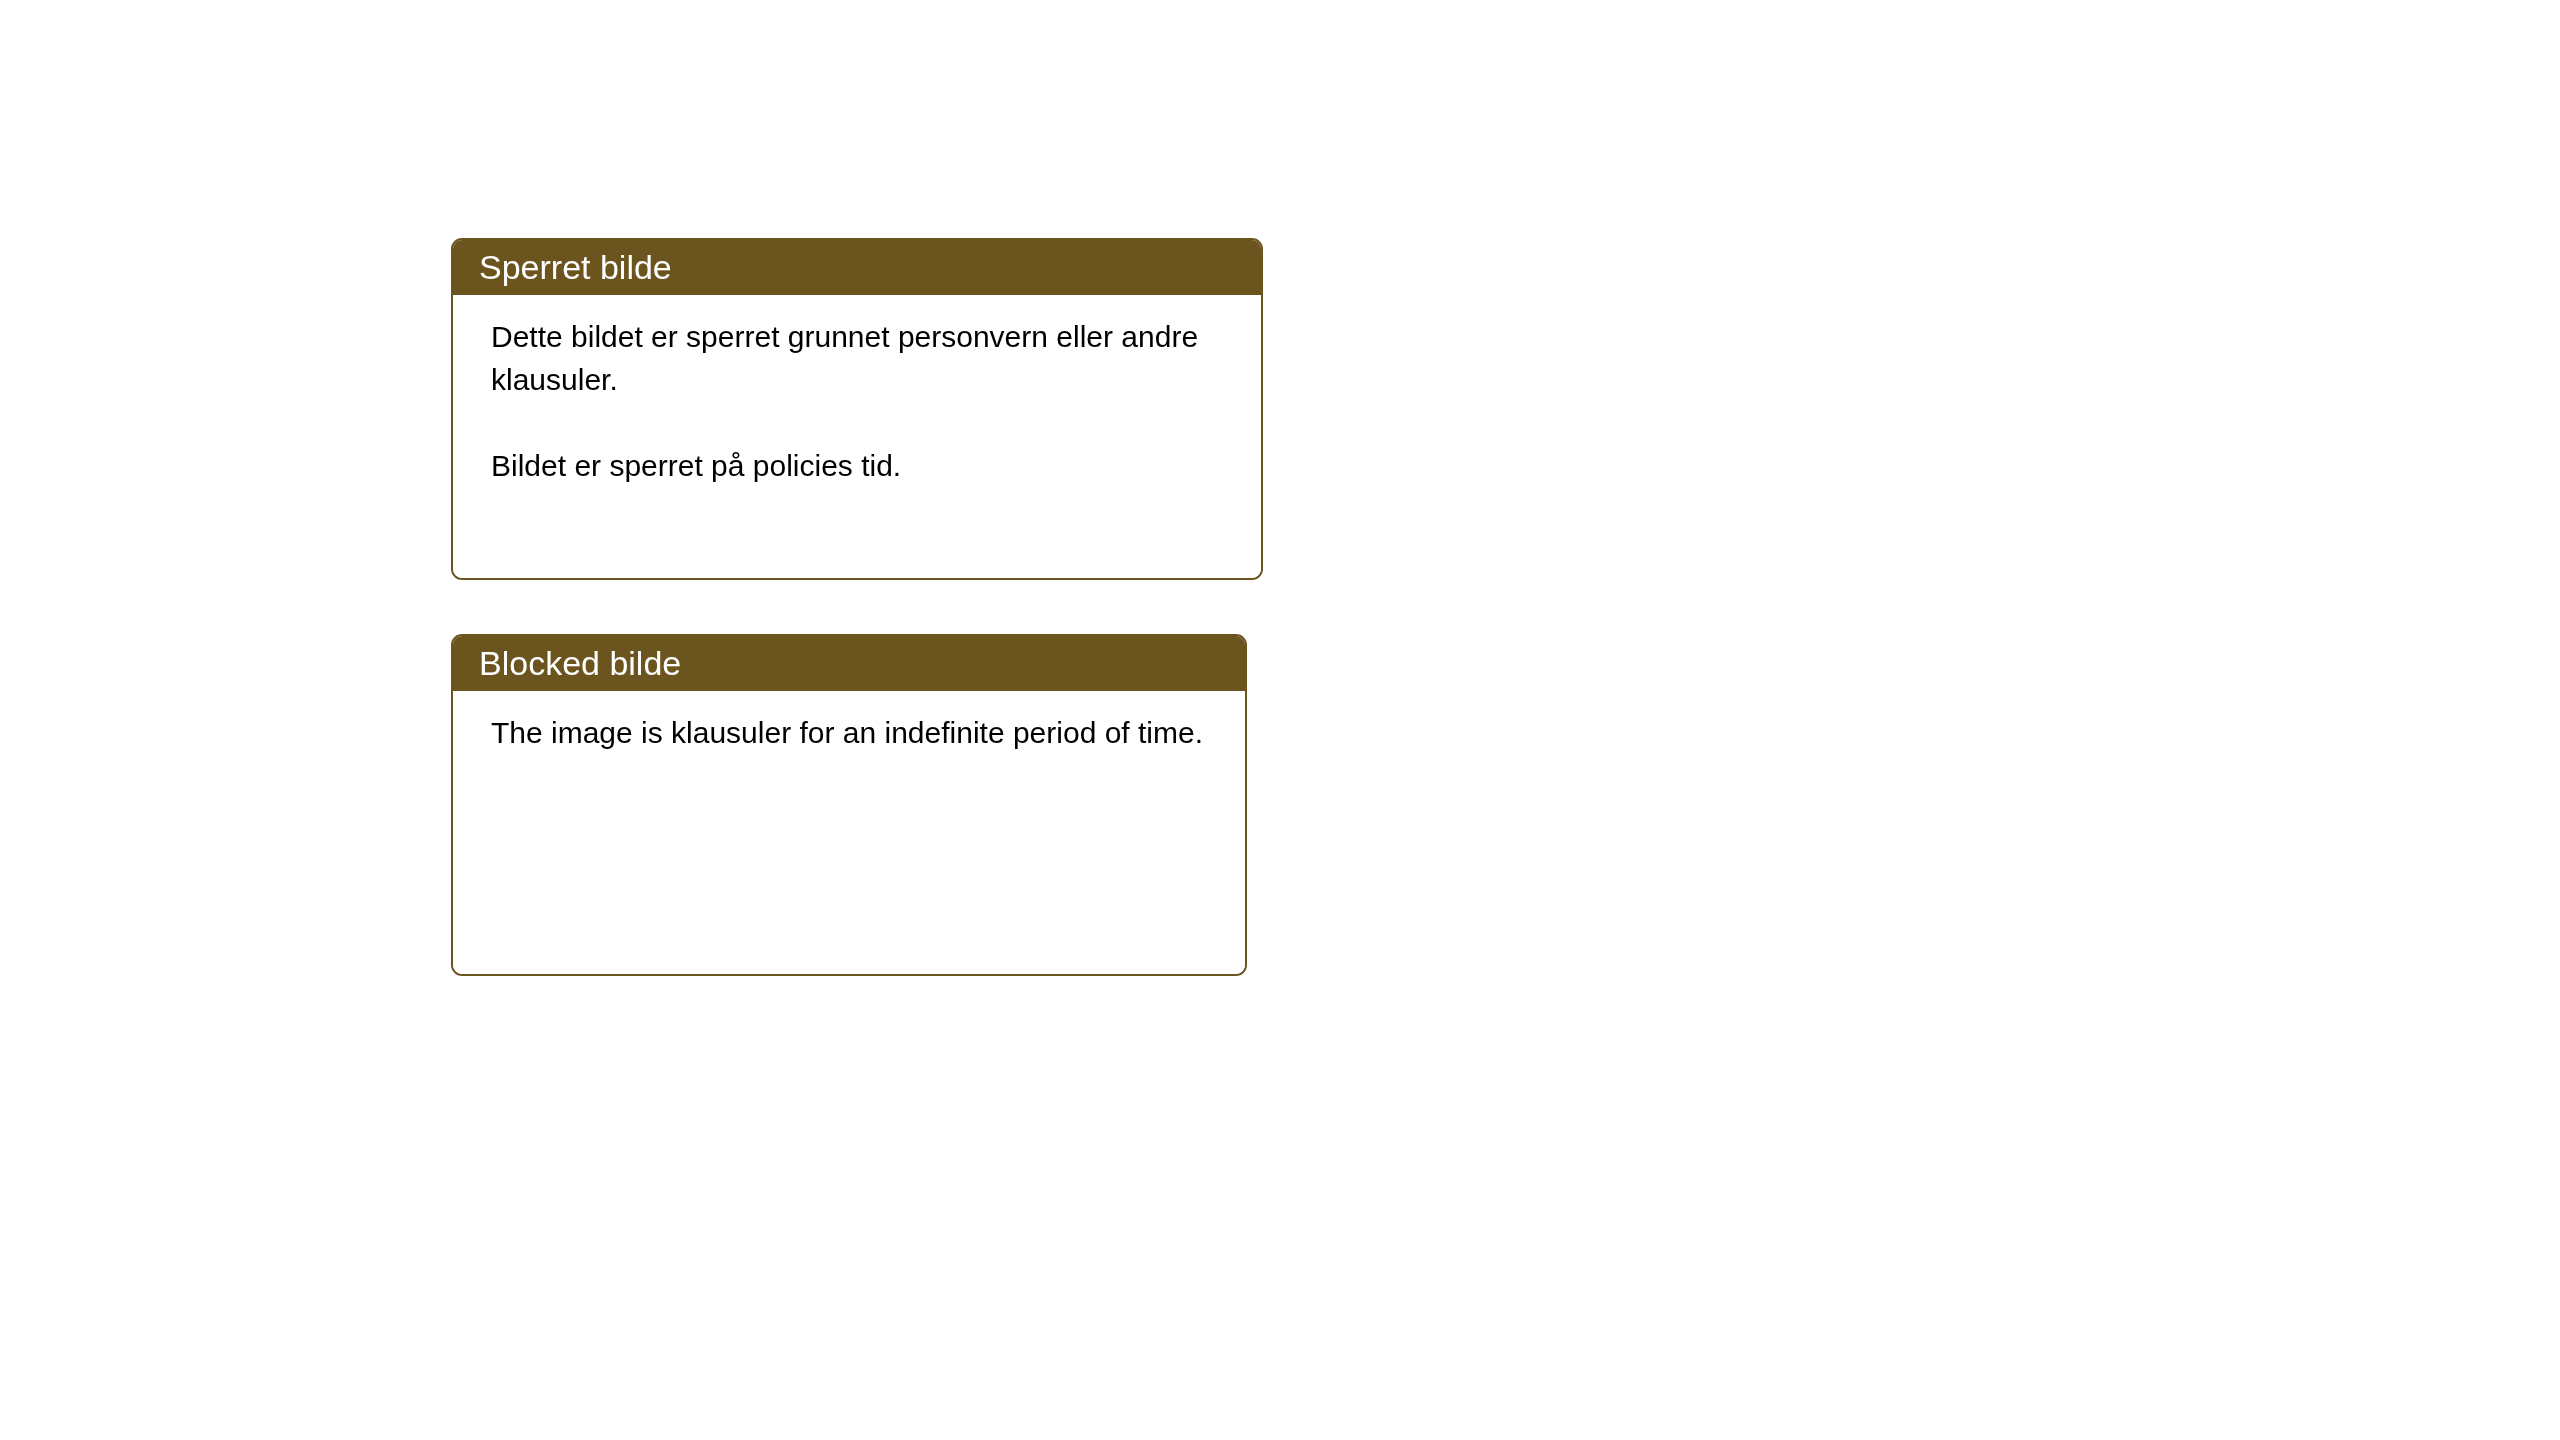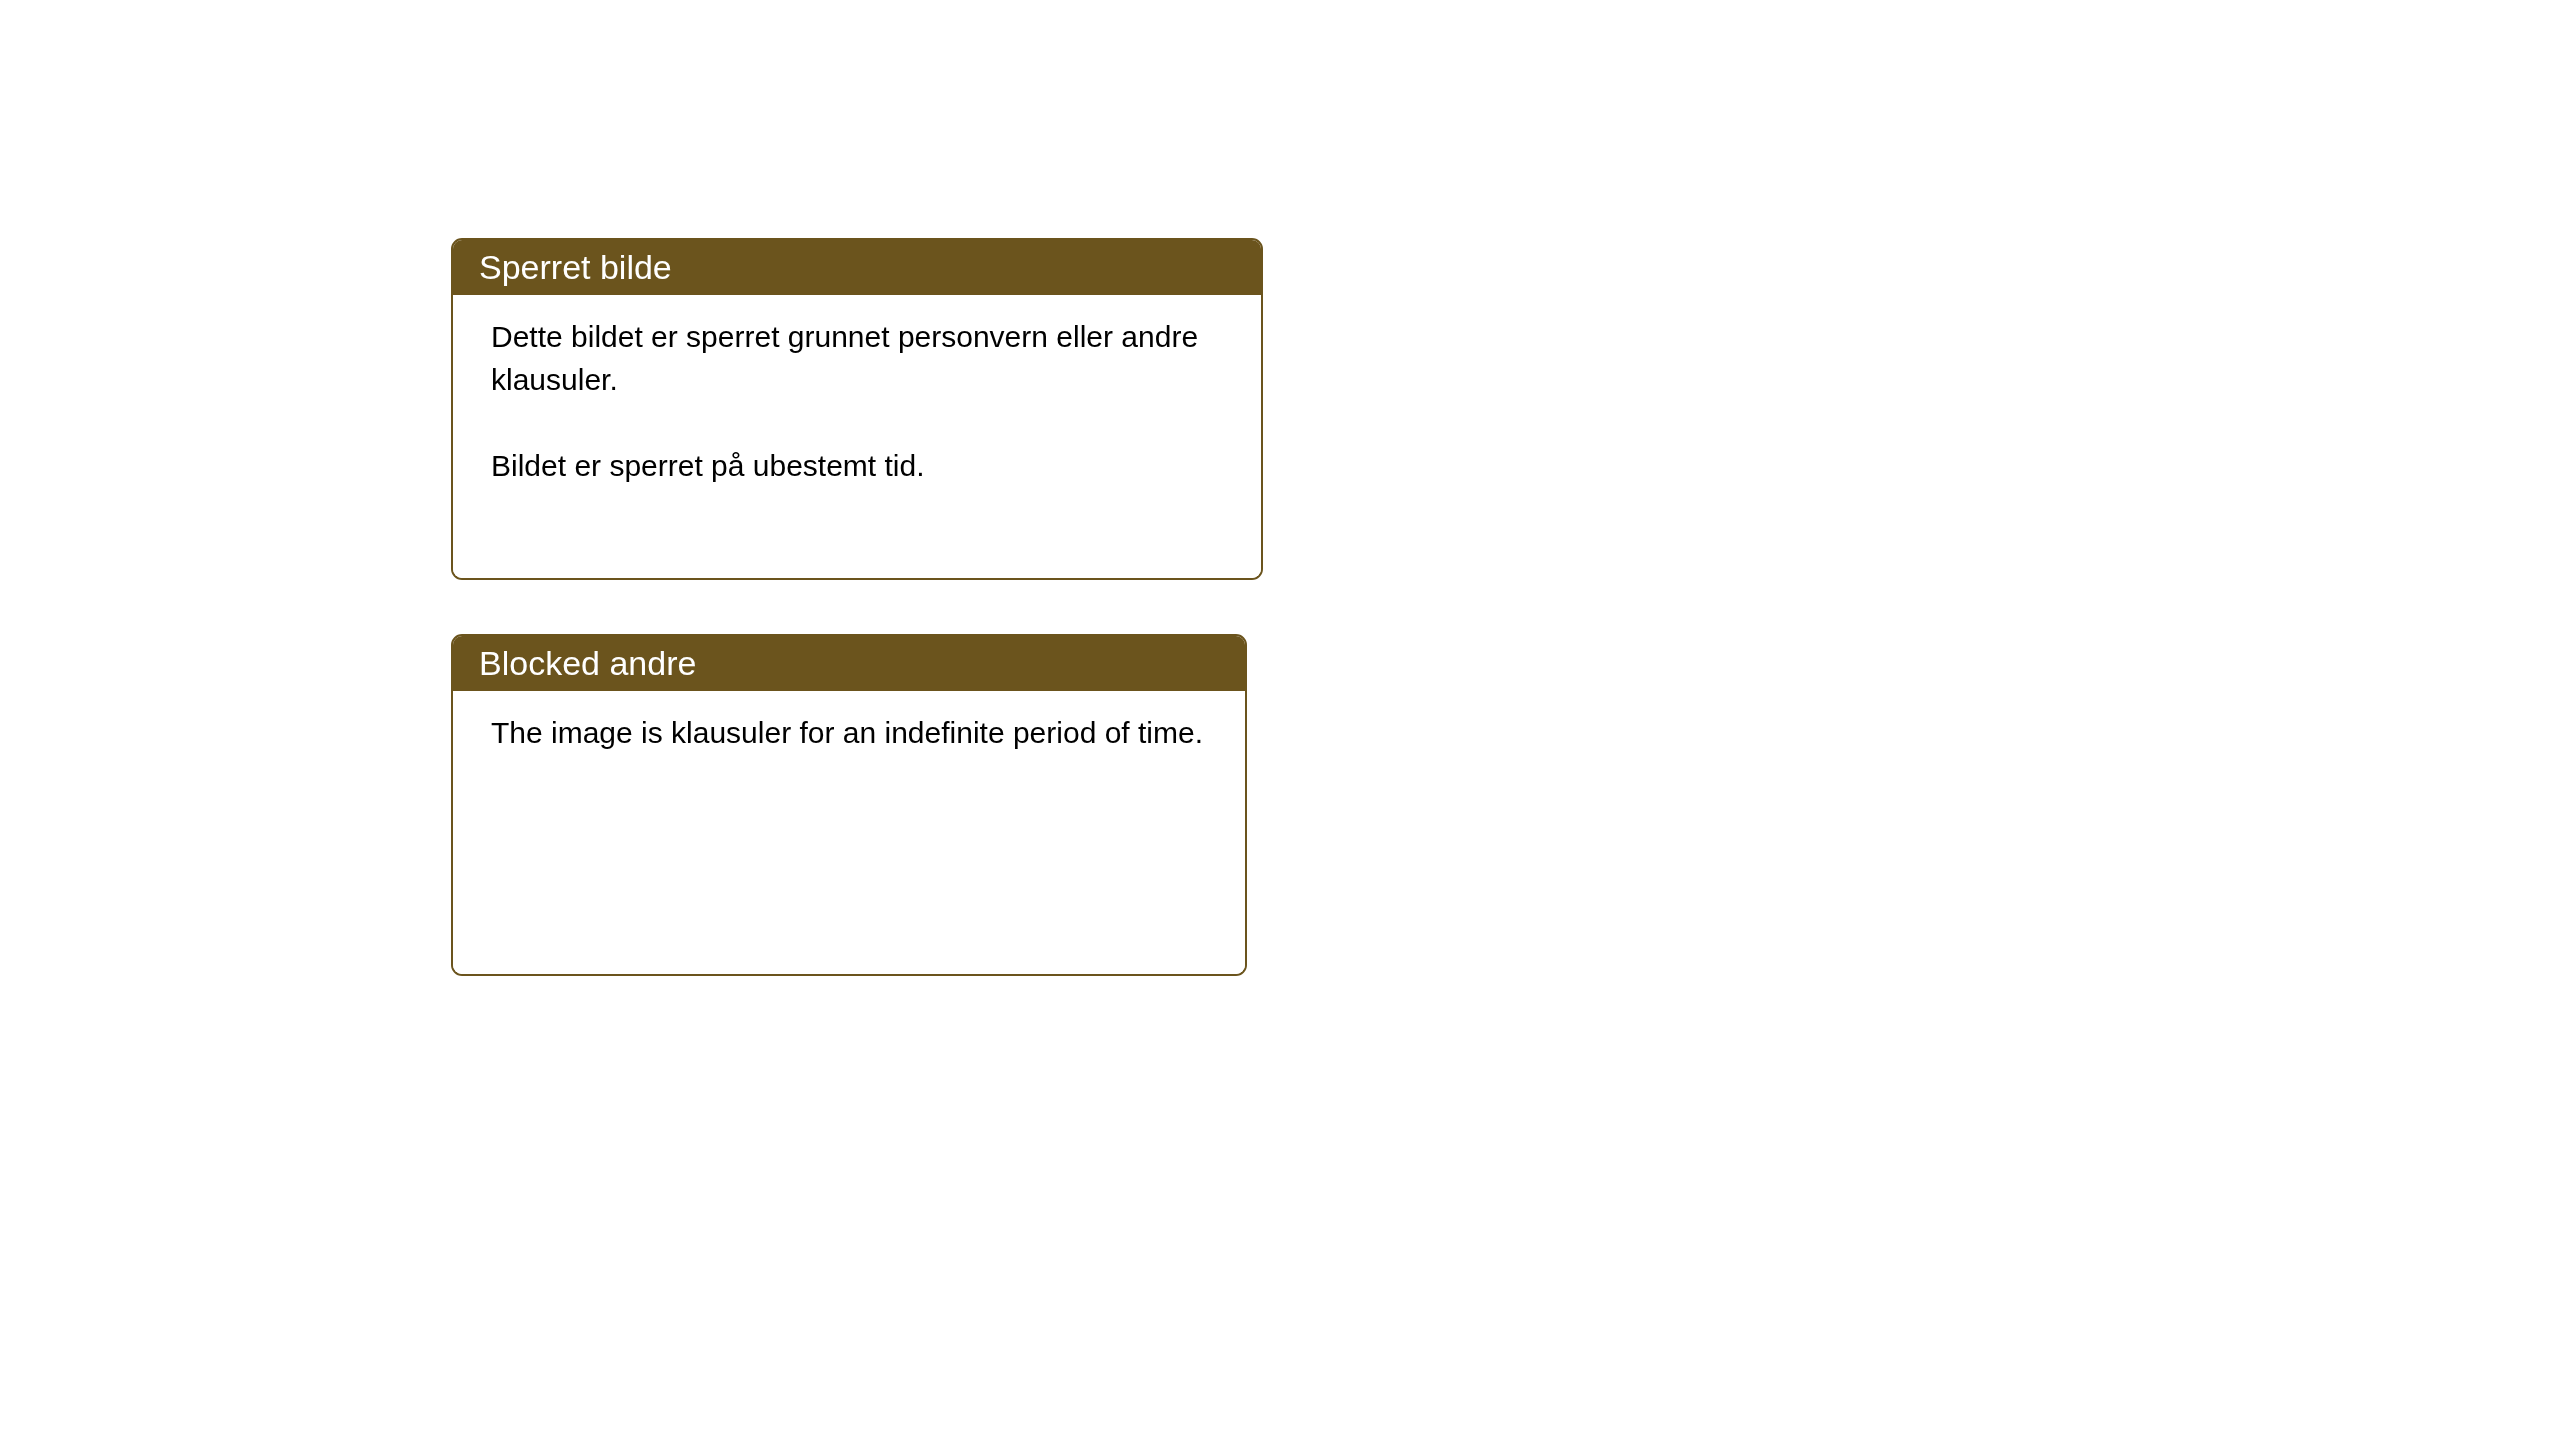--- a/index.html
+++ b/index.html
@@ -92,27 +92,27 @@
 <div id="stage">
 
   <div class="notice-row">
 
     <section class="notice-card card-no">
       <div class="notice-header">
         <h1 class="notice-title">Sperret bilde</h1>
       </div>
       <div class="notice-body">
         <p class="notice-paragraph">Dette bildet er sperret grunnet personvern eller andre klausuler.</p>
-        <p class="notice-paragraph">Bildet er sperret på ubestemt tid.</p>
+        <p class="notice-paragraph">Bildet er sperret på policies tid.</p>
       </div>
     </section>
 
     <section class="notice-card card-en">
       <div class="notice-header">
-        <h1 class="notice-title">Blocked andre</h1>
+        <h1 class="notice-title">Blocked bilde</h1>
       </div>
       <div class="notice-body">
         <p class="notice-paragraph">The image is klausuler for an indefinite period of time.</p>
       </div>
     </section>
 
   </div>
 
 </div>
 

